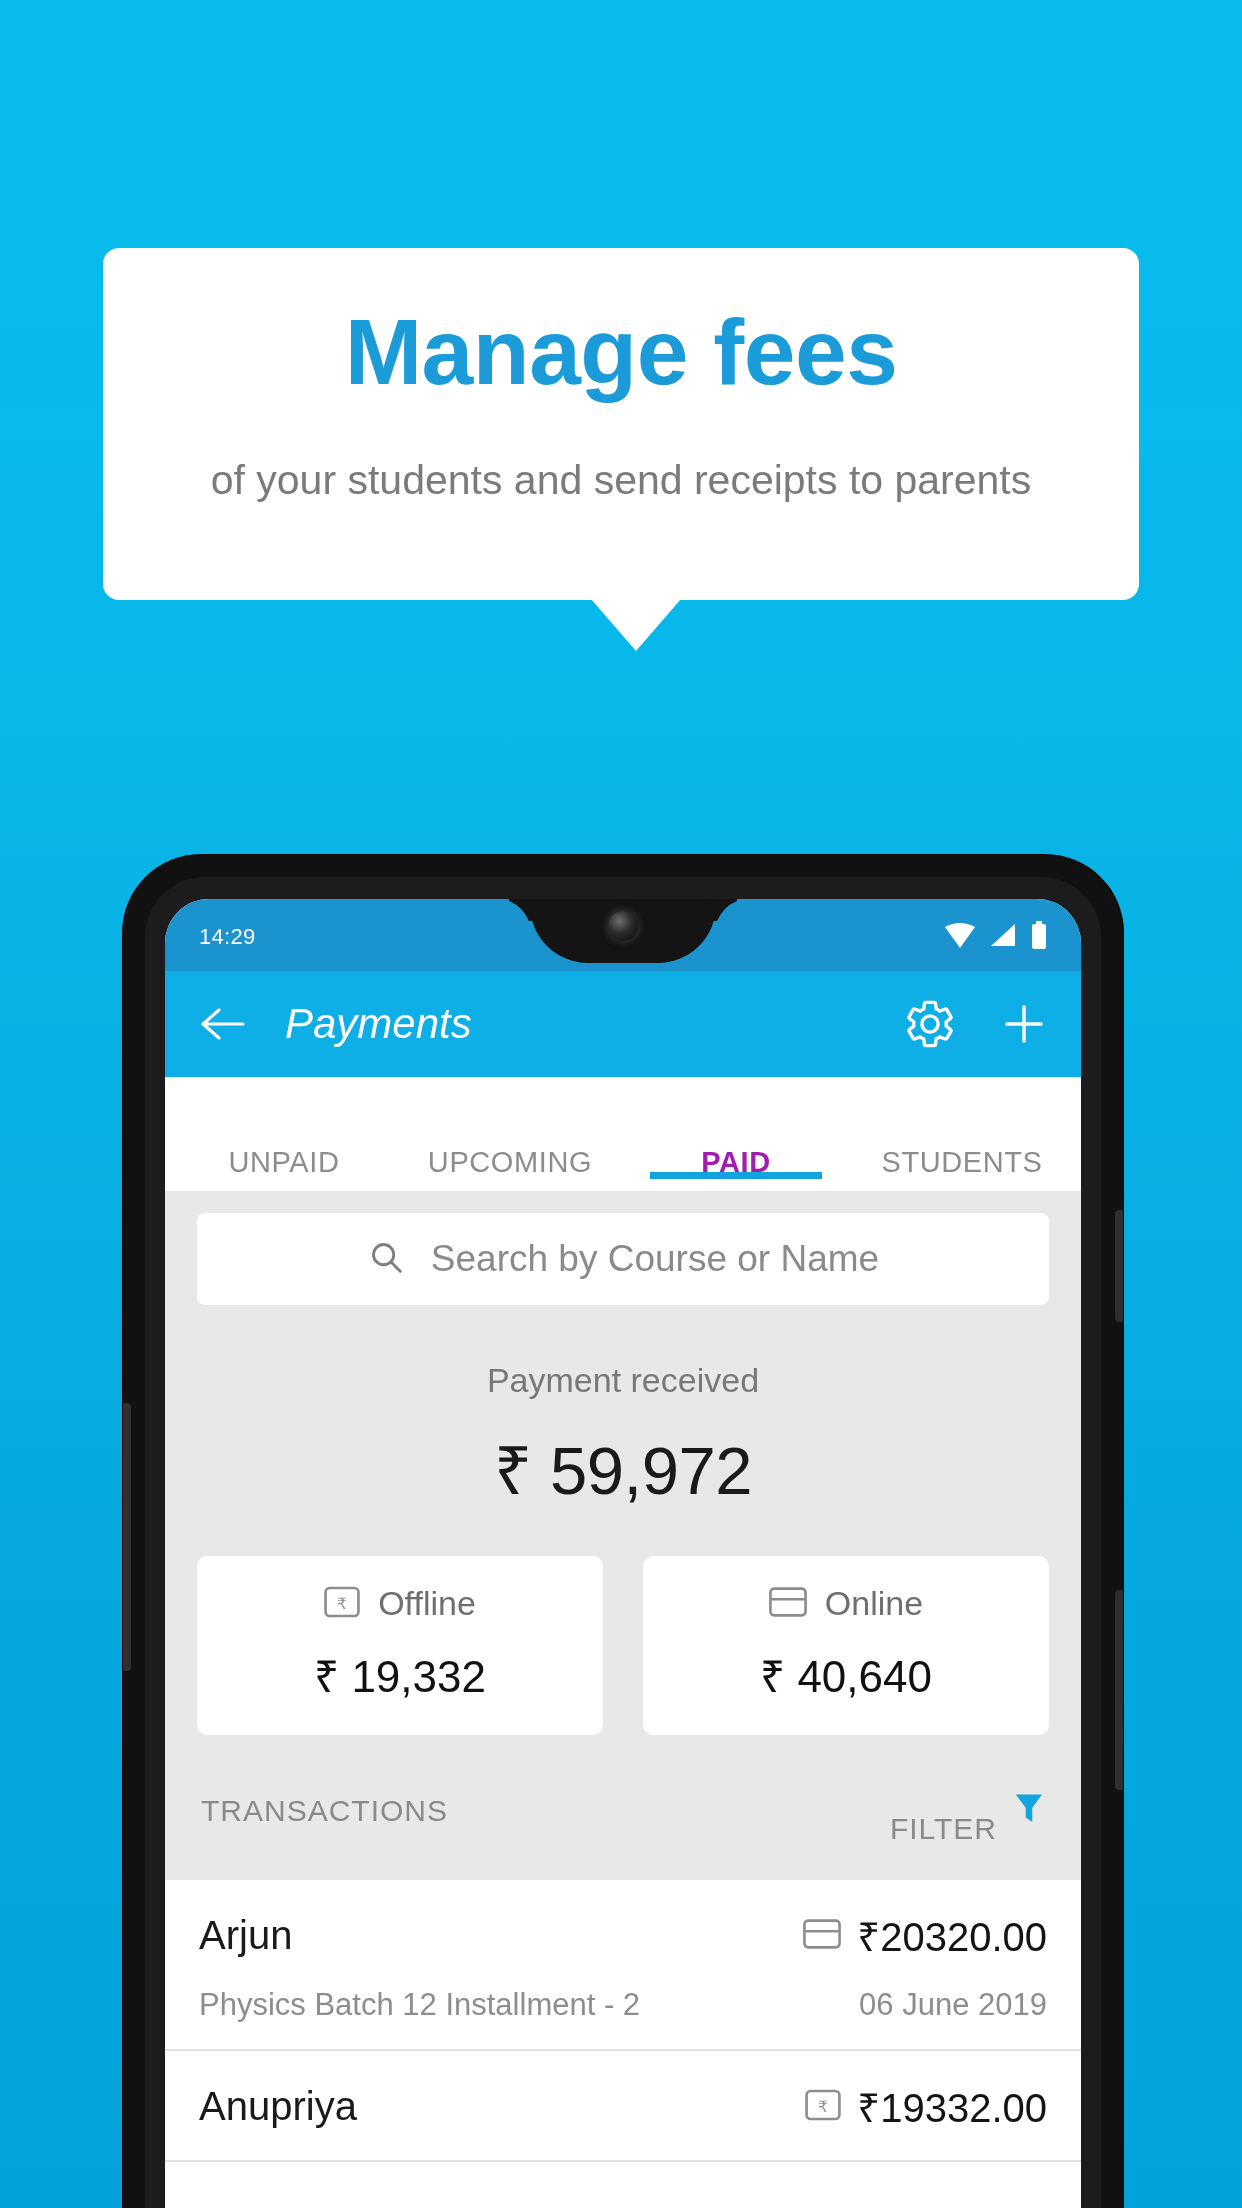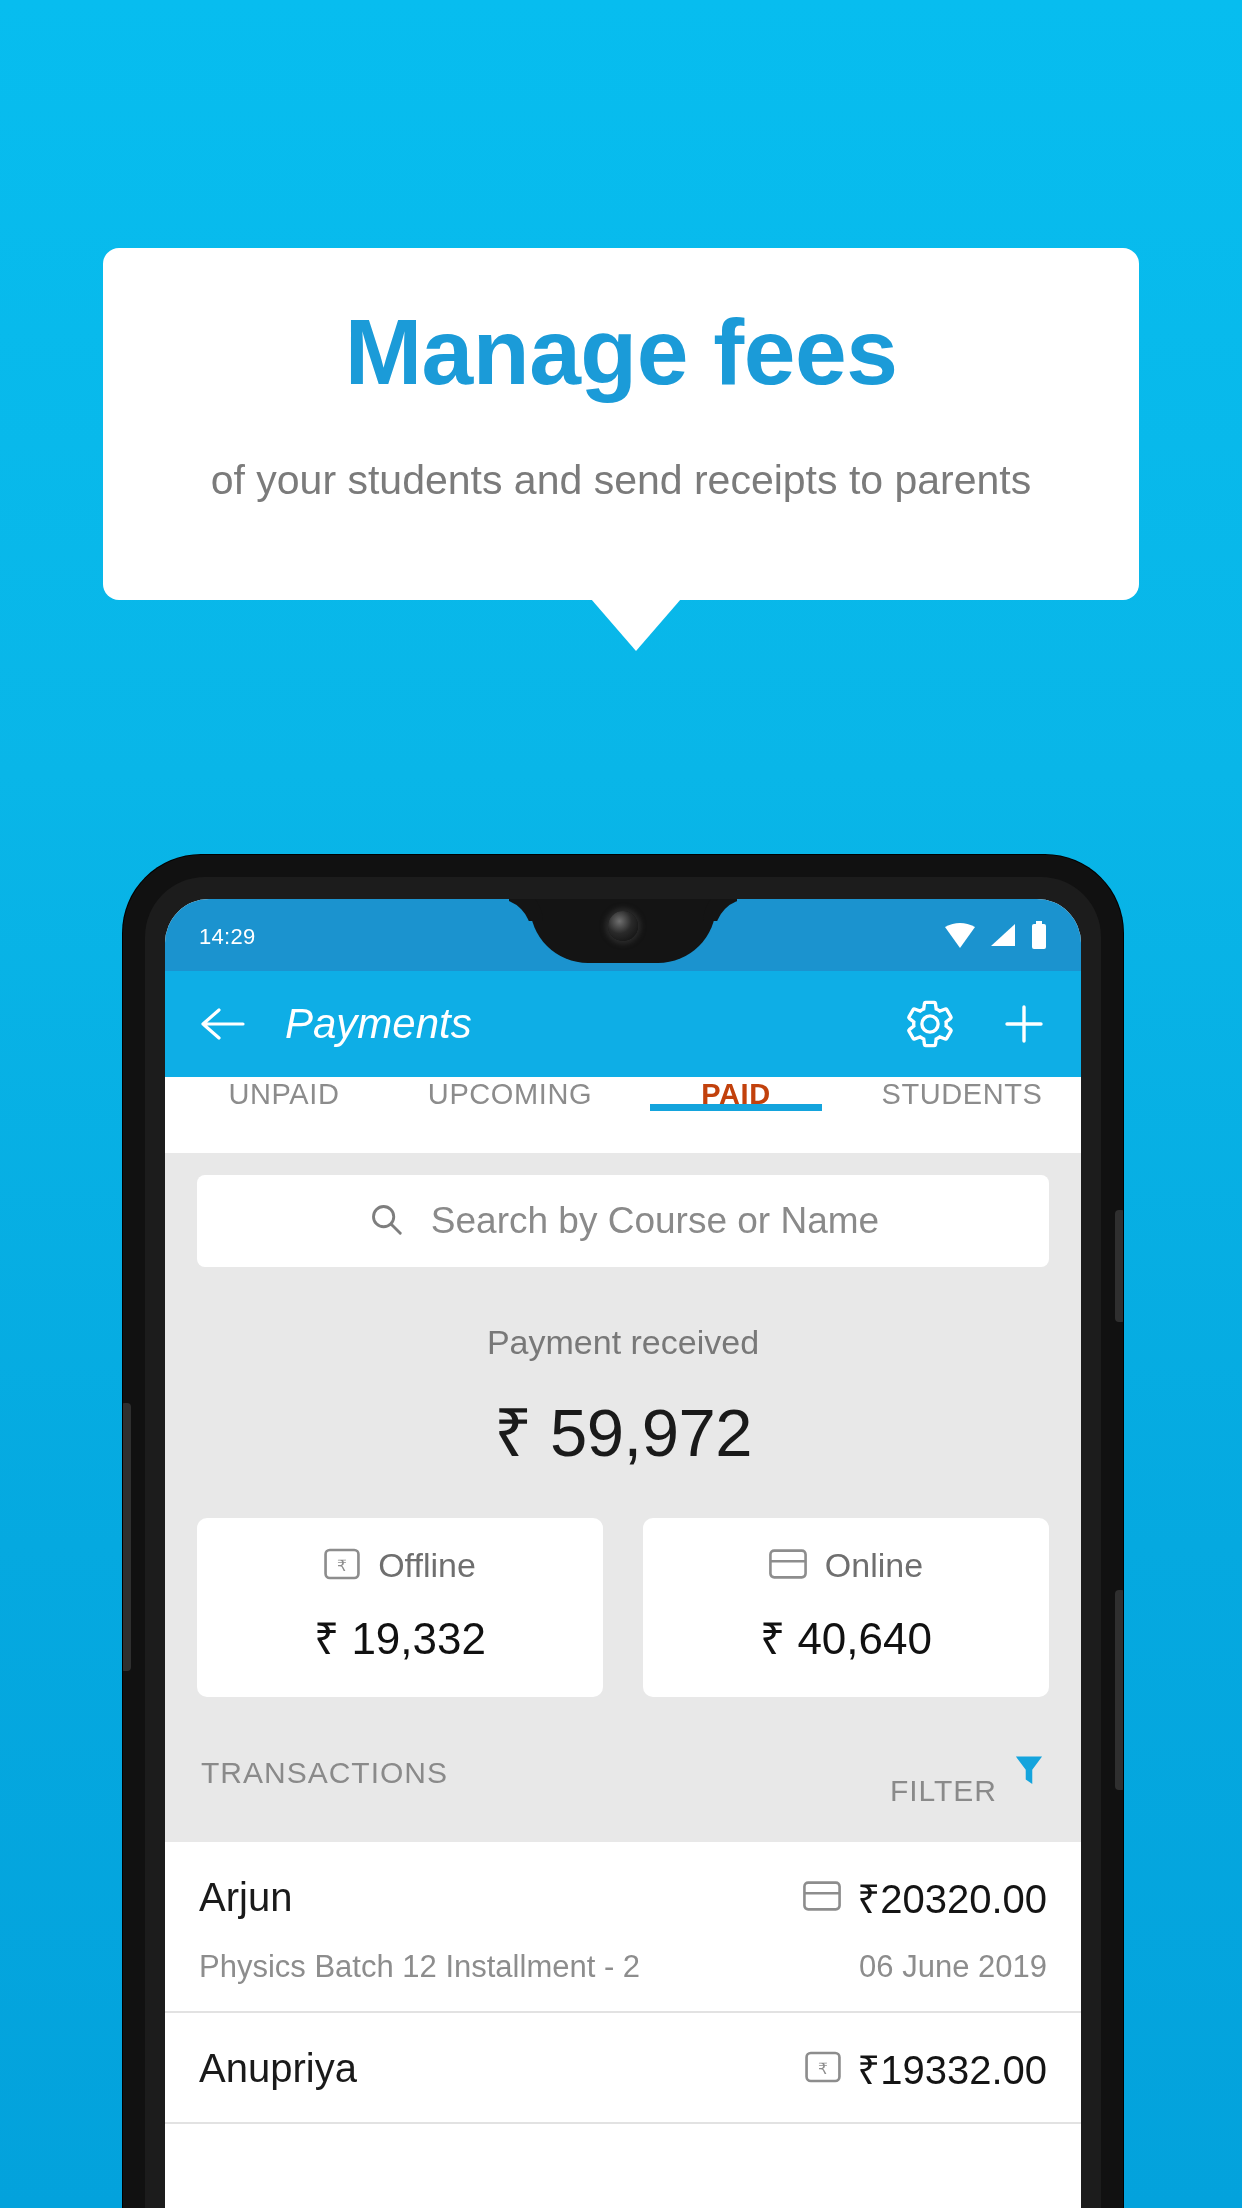--- a/index.html
+++ b/index.html
@@ -185,39 +185,39 @@
     font-weight: 400;
     margin-left: 40px;
     font-style: italic;
   }
   .appbar-spacer { flex: 1; }
   .appbar-icon { display: flex; align-items: center; justify-content: center; }
   .gear-wrap { margin-right: 44px; }
 
   
   .tabs {
-    height: 76px;
+    height: 114px;
     background: #ffffff;
     display: flex;
-    align-items: flex-start;
-    padding: 1px 6px;
+    align-items: flex-end;
+    padding: 12px 6px;
   }
   .tab {
     flex: 1;
     position: relative;
     display: flex;
     align-items: center;
     justify-content: center;
     font-size: 29px;
     letter-spacing: 0.6px;
     color: #8c8c8c;
     font-weight: 400;
   }
   .tab.active {
-    color: #c2410c;
+    color: #a21caf;
     font-weight: 700;
   }
   .tab.active::after {
     content: "";
     position: absolute;
     left: 12%;
     right: 12%;
     bottom: 0;
     height: 7px;
     background: #14a4dd;

